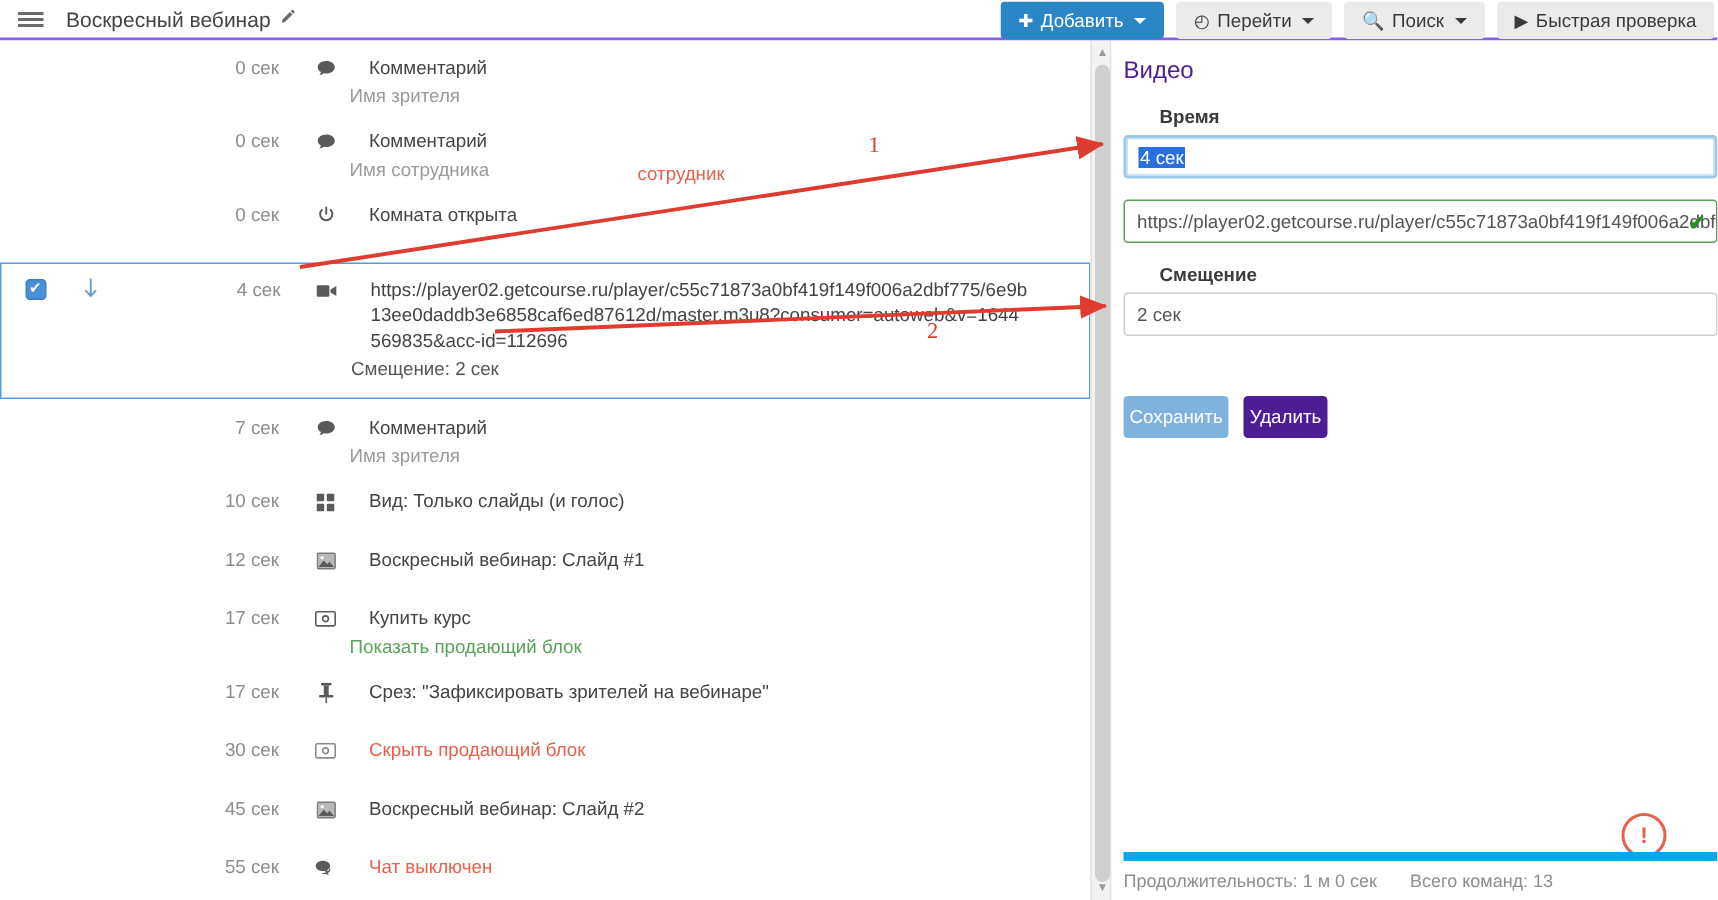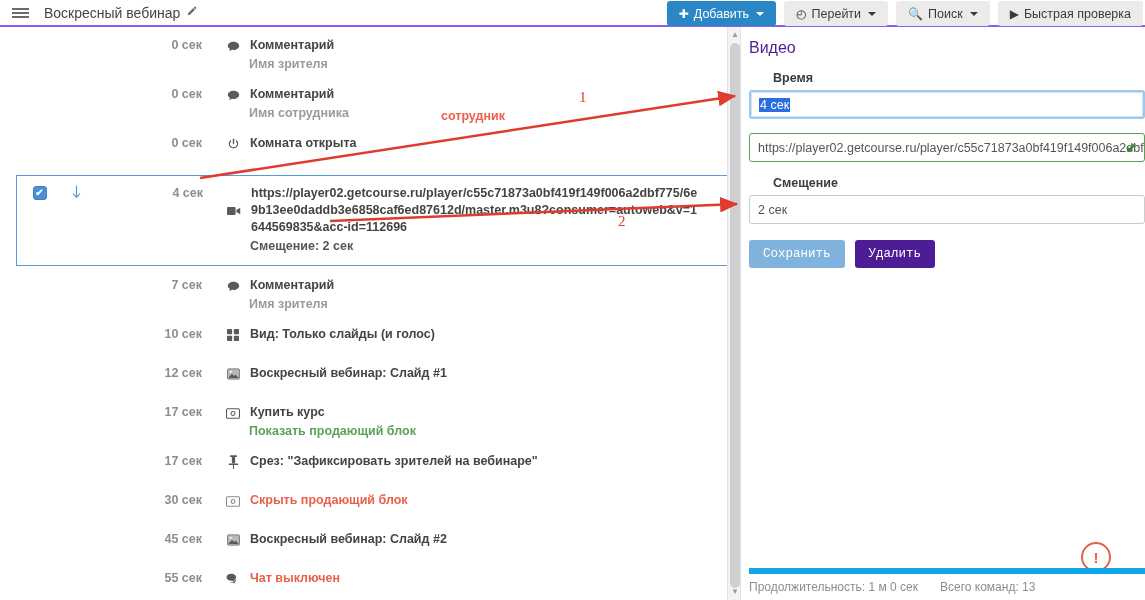--- a/index.html
+++ b/index.html
@@ -63,25 +63,24 @@
   .tb-btn .caret {
     width: 0; height: 0; margin-left: 2px;
     border-left: 4px solid transparent;
     border-right: 4px solid transparent;
     border-top: 4px solid currentColor;
   }
   .tb-ico { font-size: 12px; line-height: 1; }
 
   
   #left-pane {
-    position: absolute; left: 16px; top: 27px;
+    position: absolute; left: 0; top: 27px;
     width: 727px; height: 573px;
     background: #fff;
     overflow: hidden;
-    font-weight: bold;
   }
   .row {
     position: relative;
     display: flex;
     align-items: flex-start;
     padding: 0;
     min-height: 31px;
   }
   .row .chk-col {
     width: 45px; flex: 0 0 45px;
@@ -103,21 +102,21 @@
     padding-top: 2px;
     white-space: nowrap;
   }
   .row .body-col {
     flex: 1 1 auto;
     padding-left: 18px;
     padding-top: 1px;
     min-width: 0;
   }
   .row .line1 {
-    display: flex; align-items: center; gap: 10px;
+    display: flex; align-items: flex-start; gap: 22px;
   }
   .row .ico {
     flex: 0 0 auto;
     width: 14px; height: 15px;
     display: flex; align-items: center; justify-content: center;
     color: #5a5a5a;
     margin-top: 1px;
   }
   .row .title {
     font-size: 12.5px;
@@ -225,23 +224,24 @@
     position: absolute; right: 7px; top: 50%; transform: translateY(-50%);
     color: #2e8b2e; font-size: 14px; font-weight: bold;
   }
   .field-block { margin-bottom: 14px; }
   .field-block.tight { margin-bottom: 16px; }
 
   .btn-row { display: flex; gap: 10px; margin-top: 16px; }
   .btn {
     border: none; border-radius: 3px;
     font-size: 12.5px; color: #fff;
-    padding: 7px 14px;
+    padding: 7px 4px;
     cursor: pointer;
-    font-family: Liberation Mono, monospace;
+    font-family: Liberation Sans, sans-serif;
+    margin-top: 24px;
   }
   .btn.save { background: #7fb3dd; }
   .btn.delete { background: #4c1d95; }
 
   #alert-badge {
     position: absolute; right: 34px; bottom: 28px;
     width: 30px; height: 30px; border-radius: 50%;
     border: 2px solid #e8604c; color: #e8604c;
     display: flex; align-items: center; justify-content: center;
     font-size: 15px; font-weight: bold;

